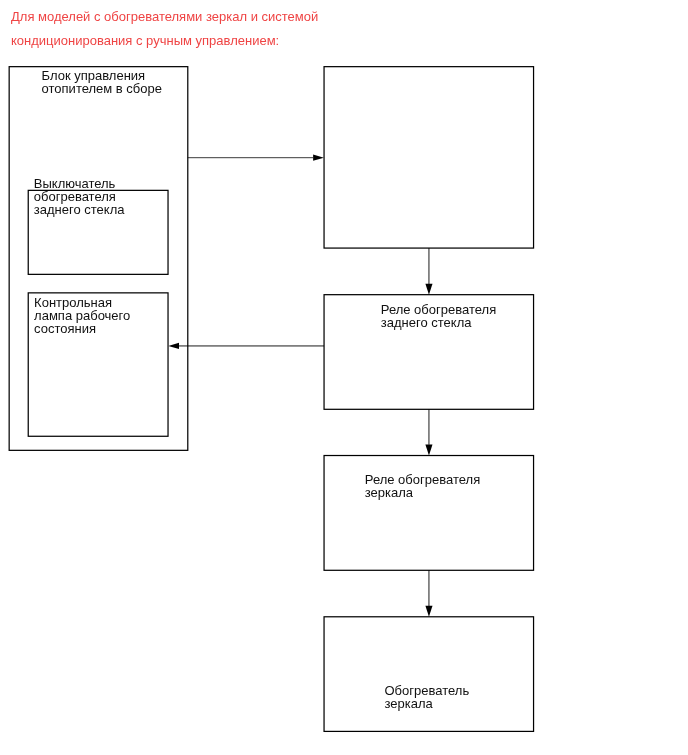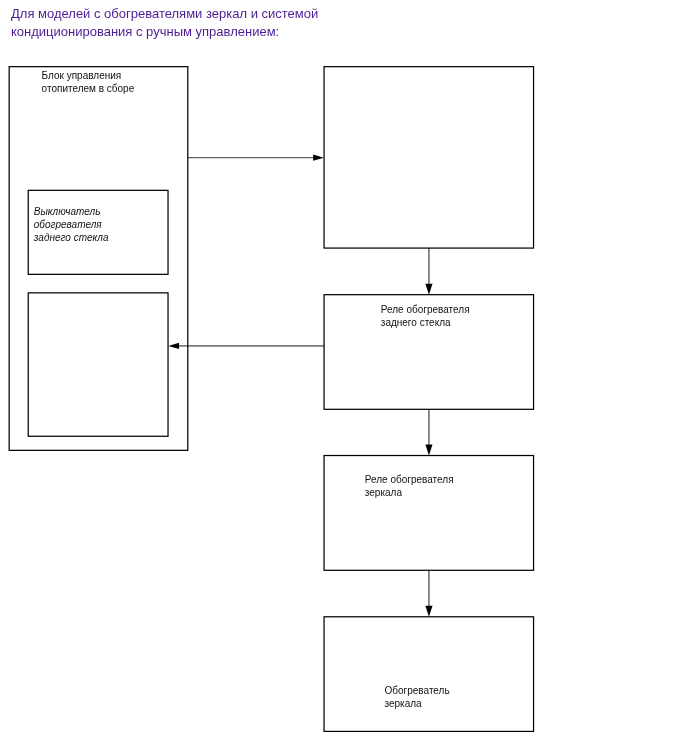--- a/index.html
+++ b/index.html
@@ -21,28 +21,28 @@
     left: 0; top: 0;
     width: 688px; height: 755px;
   }
 
   .caption {
     position: absolute;
     left: 11px;
     top: 5px;
     width: 360px;
     font-size: 13px;
-    line-height: 18px;
-    color: #4c1d95;
+    line-height: 24px;
+    color: #ef4444;
     white-space: pre-line;
   }
 
   .boxtext {
     position: absolute;
-    font-size: 10px;
+    font-size: 13px;
     line-height: 12.8px;
     color: #111111;
     white-space: pre-line;
   }
 
   svg.graphics {
     position: absolute;
     left: 0; top: 0;
     width: 688px; height: 755px;
     overflow: visible;
@@ -82,23 +82,26 @@
       <path d="M428.95 570.29 L428.95 606.1"></path>
       <polygon points="425.4,605.8 432.5,605.8 428.95,616.79" stroke="none"></polygon>
     </g>
   </svg>
 
   <div class="caption">Для моделей с обогревателями зеркал и системой
 кондиционирования с ручным управлением:</div>
 
   <div class="boxtext" style="left:41.6px;top:70px;">Блок управления
 отопителем в сборе</div>
-  <div class="boxtext" style="left:33.8px;top:206px;font-style:italic;">Выключатель
+  <div class="boxtext" style="left:33.8px;top:178px;">Выключатель
 обогревателя
 заднего стекла</div>
+  <div class="boxtext" style="left:34.1px;top:297px;">Контрольная
+лампа рабочего
+состояния</div>
   <div class="boxtext" style="left:380.8px;top:304px;">Реле обогревателя
 заднего стекла</div>
   <div class="boxtext" style="left:364.8px;top:474px;">Реле обогревателя
 зеркала</div>
   <div class="boxtext" style="left:384.5px;top:641px;margin-top:44px;">Обогреватель
 зеркала</div>
 
 </div>
 
 </body></html>

